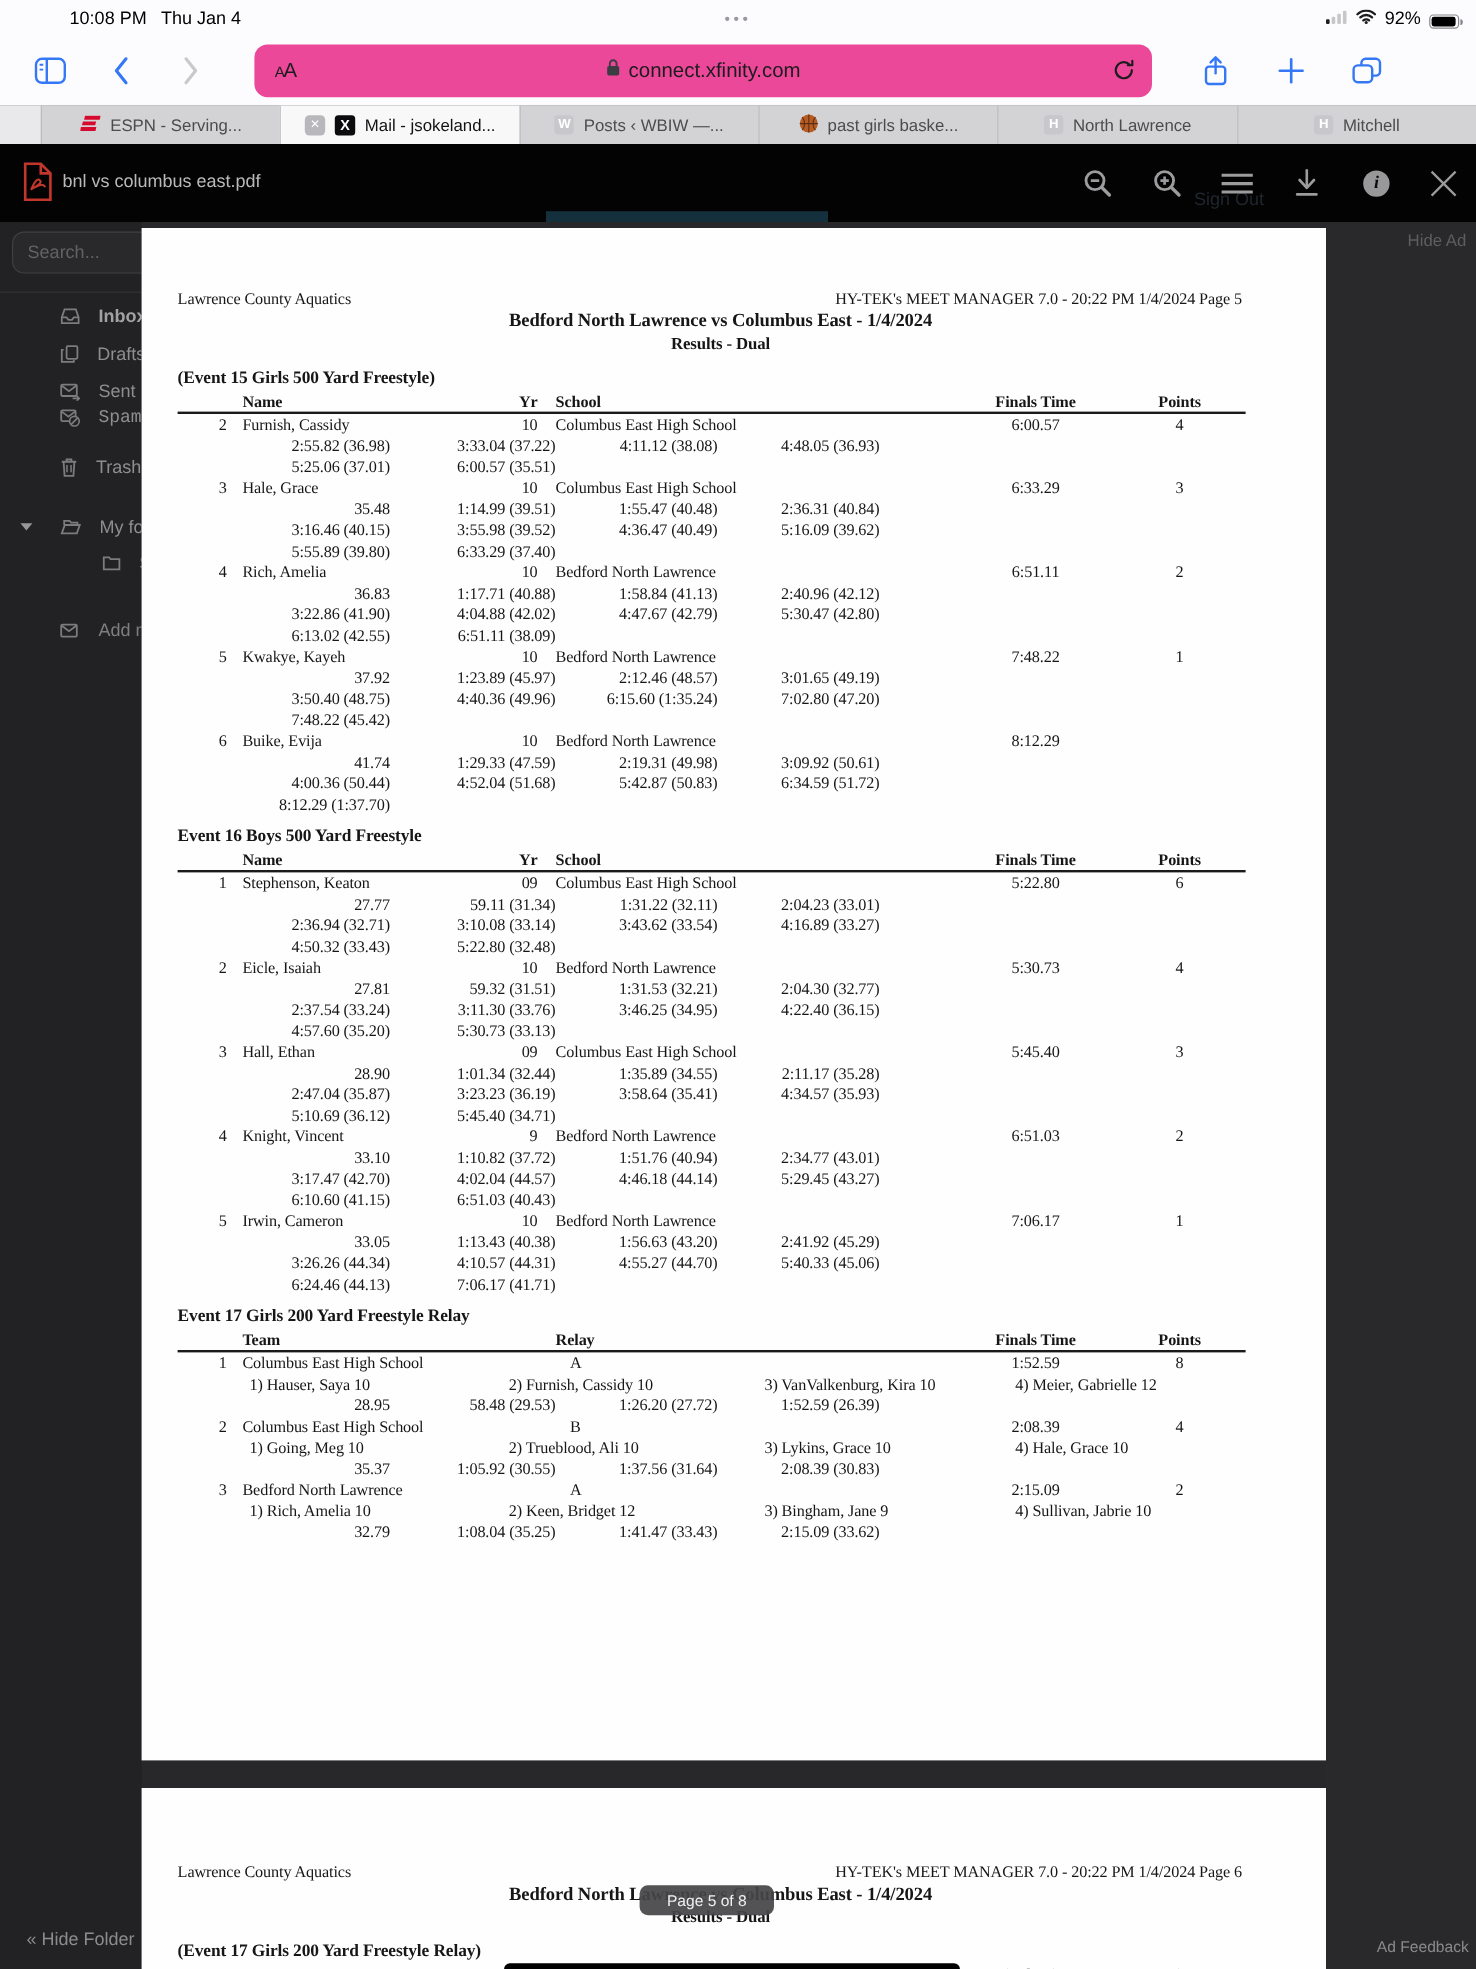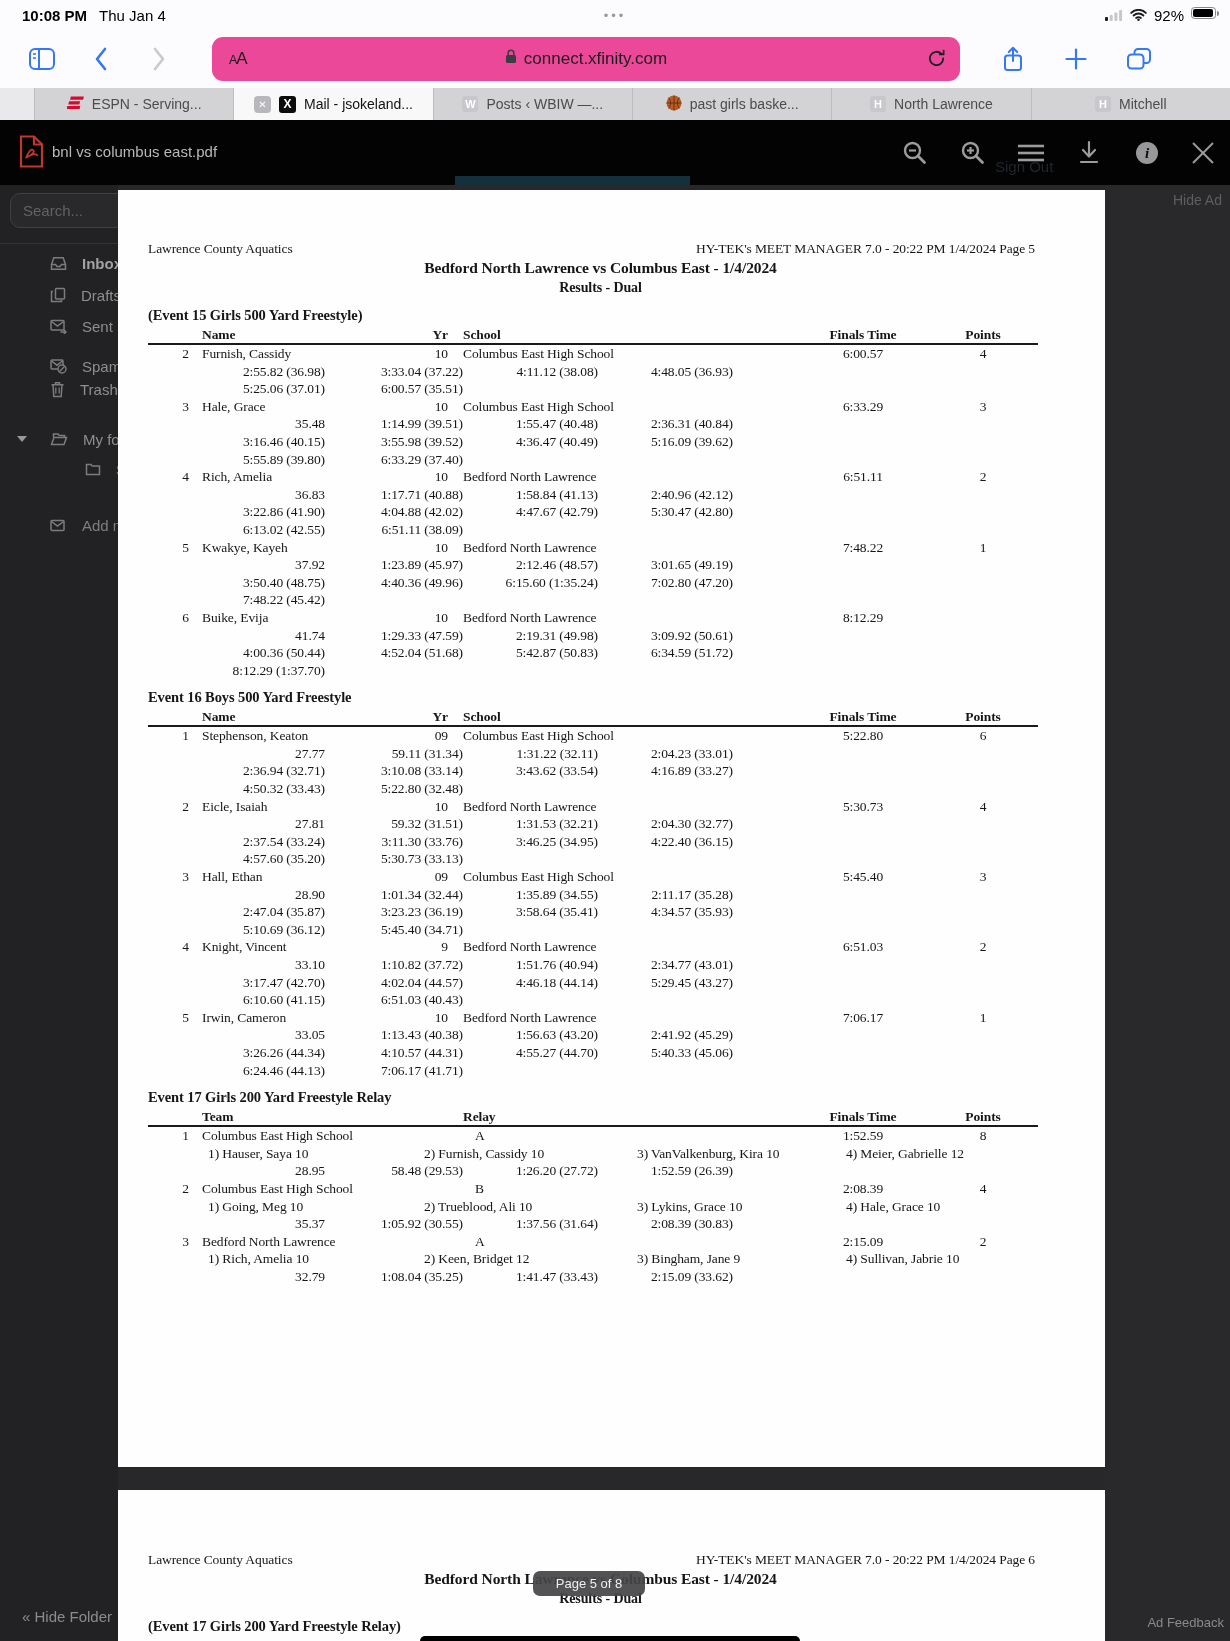--- a/index.html
+++ b/index.html
@@ -3,24 +3,24 @@
 <meta charset="utf-8">
 <style>
   * { margin:0; padding:0; box-sizing:border-box; }
   html,body { width:1230px; height:1641px; }
   body { position:relative; overflow:hidden; background:#28282a; font-family:"Liberation Sans",sans-serif; }
 
   
   .statusbar { position:absolute; top:0; left:0; right:0; height:30px; background:#fcfcfe;
     display:flex; align-items:center; font-size:15px; color:#000; }
   .sb-left { position:absolute; left:22px; display:flex; gap:12px; align-items:center; }
-  .sb-time { font-weight:bold; }
+  .sb-time { font-weight:normal;margin-left:36px; }
   .sb-date { font-weight:normal; }
   .sb-center { position:absolute; left:0; right:0; text-align:center; color:#98989d; font-size:13px; letter-spacing:3px; }
-  .sb-right { position:absolute; right:14px; display:flex; gap:7px; align-items:flex-start; }
+  .sb-right { position:absolute; right:14px; display:flex; gap:7px; align-items:flex-end; }
   .battery { width:25px; height:12px; border:1px solid #86868a; border-radius:3.5px; position:relative; }
   .battery .fill { position:absolute; left:1px; top:1px; bottom:1px; width:20px; background:#000; border-radius:2px; }
   .battery .tip { position:absolute; right:-4px; top:3.5px; width:2.5px; height:5px; background:#86868a; border-radius:0 2px 2px 0; }
 
   
   .toolbar { position:absolute; top:30px; left:0; right:0; height:58px; background:#fcfcfe; }
   .tb-btn { position:absolute; top:0; height:58px; display:flex; align-items:center; justify-content:center; }
   .urlfield { position:absolute; left:212px; top:7px; width:748px; height:44px; background:#ec4899;
     border-radius:11px; display:flex; align-items:center; justify-content:center; }
   .aa { position:absolute; left:17px; font-size:17px; color:#1c1c1e; letter-spacing:-1px; }
@@ -305,21 +305,21 @@
     <div class="sitem" style="top:127px;">
       <span class="icn">
           <svg width="17" height="15" viewBox="0 0 17 15">
             <rect x="1" y="1.5" width="13" height="9.5" rx="1" fill="none" stroke="#7c7c7e" stroke-width="1.5"></rect>
             <path d="M1.5 2.5 L7.5 7 L13.5 2.5" fill="none" stroke="#7c7c7e" stroke-width="1.5"></path>
             <path d="M10.5 13 H16 M13.8 10.8 L16 13 L13.8 15.2" fill="none" stroke="#7c7c7e" stroke-width="1.4"></path>
           </svg>
         </span>
       <span>Sent</span>
     </div>
-    <div class="sitem" style="top:167px;">
+    <div class="sitem" style="top:149px;font-family:Liberation Mono, monospace;">
       <span class="icn">
           <svg width="17" height="16" viewBox="0 0 17 16">
             <rect x="1" y="2" width="12" height="9" rx="1" fill="none" stroke="#7c7c7e" stroke-width="1.5"></rect>
             <path d="M1.5 3 L7 7.2 L12.5 3" fill="none" stroke="#7c7c7e" stroke-width="1.5"></path>
             <circle cx="12" cy="11" r="4" fill="#222224" stroke="#7c7c7e" stroke-width="1.4"></circle>
             <line x1="9.3" y1="13.7" x2="14.7" y2="8.3" stroke="#7c7c7e" stroke-width="1.4"></line>
           </svg>
         </span>
       <span>Spam</span>
     </div>

